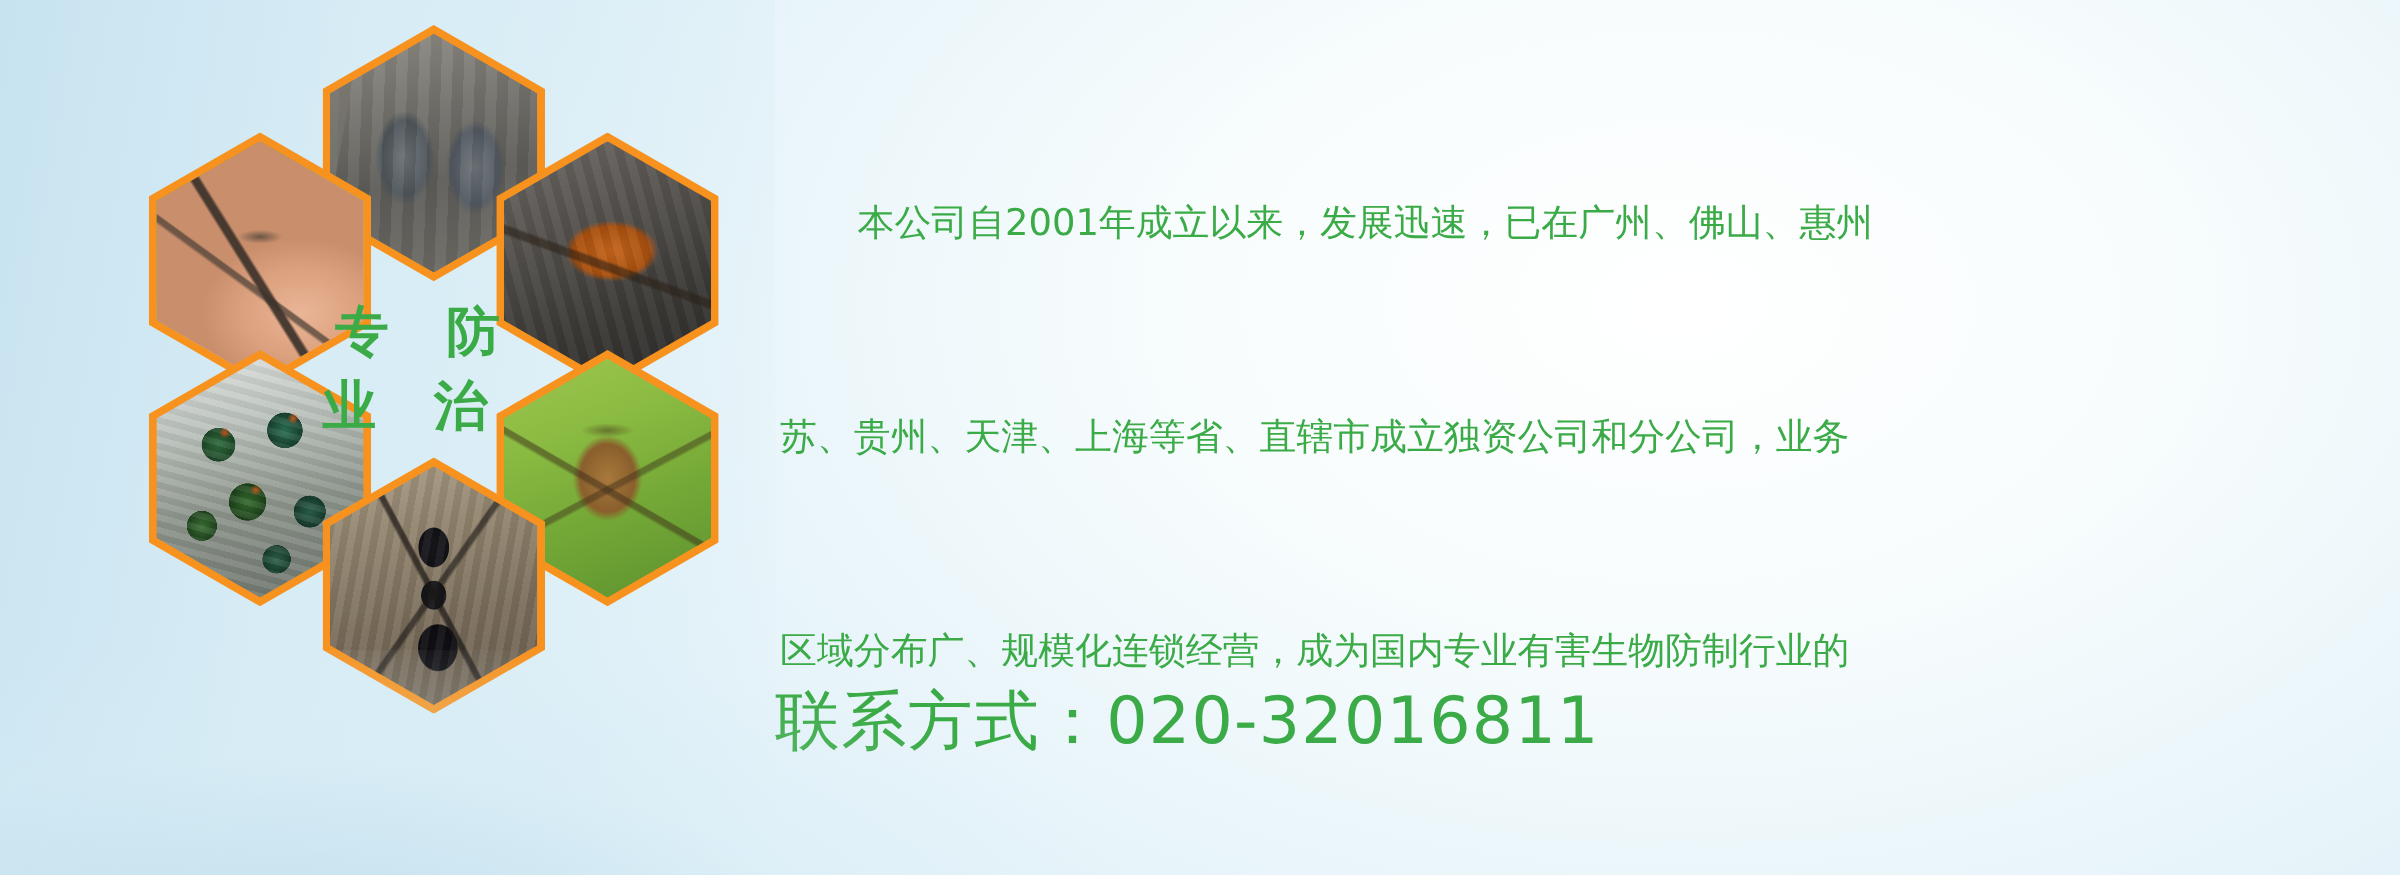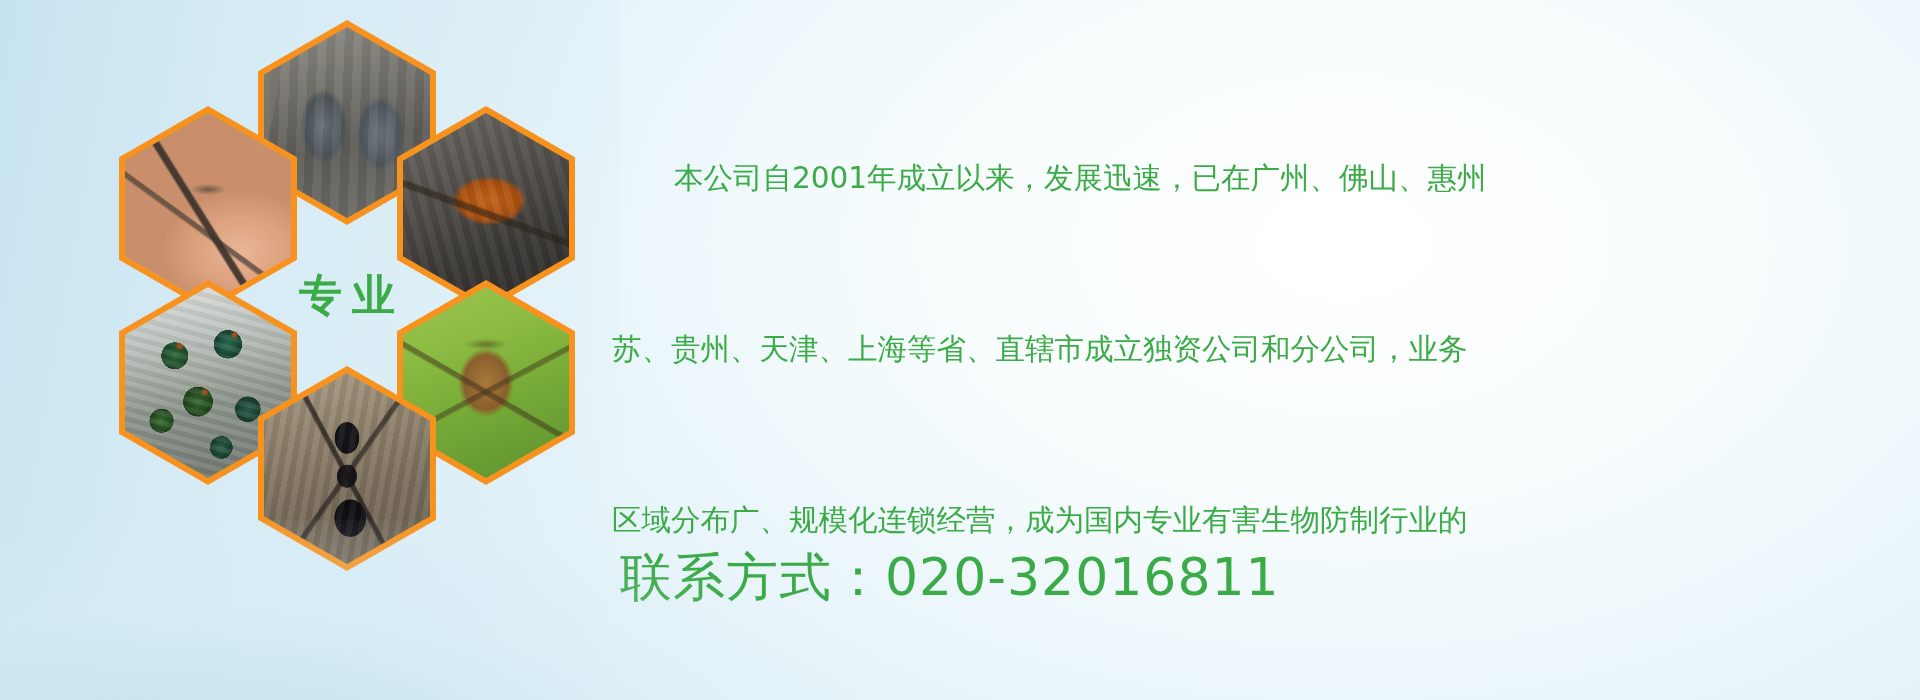--- a/index.html
+++ b/index.html
@@ -136,21 +136,21 @@
       repeating-linear-gradient(100deg, rgba(255,255,255,.05) 0 6px, rgba(0,0,0,.07) 6px 12px);
   }
 
   
   .body-copy{
     position:absolute;left:612px;top:36px;width:1300px;
     color:#3bab47;font-size:29.5px;line-height:57px;
     font-family:"DejaVu Sans","Liberation Sans",sans-serif;
     white-space:pre;
   }
-  .body-copy .ln{display:block;}
+  .body-copy .ln{display:block;margin-left:12px;}
   .body-copy .ln.first{text-indent:62px;}
 
   .contact{
     position:absolute;left:612px;top:392px;width:1300px;
     color:#3bab47;
     font-family:"DejaVu Sans","Liberation Sans",sans-serif;
     font-size:52px;line-height:74px;white-space:pre;
   }
   .contact .c1{display:block;text-indent:8px;letter-spacing:1px;}
 </style>
@@ -192,20 +192,21 @@
     </div>
 
     <div class="hex h-ant">
       <div class="inner">
           <div class="art ant"></div>
         </div>
     </div>
 
     <div class="centerlabel">
       <span>专业</span>
+      <span>防治</span>
     </div>
 
   </div>
 
   <div class="body-copy">
     <span class="ln first">本公司自2001年成立以来，发展迅速，已在广州、佛山、惠州</span>
     <span class="ln">苏、贵州、天津、上海等省、直辖市成立独资公司和分公司，业务</span>
     <span class="ln">区域分布广、规模化连锁经营，成为国内专业有害生物防制行业的</span>
     
   </div>

